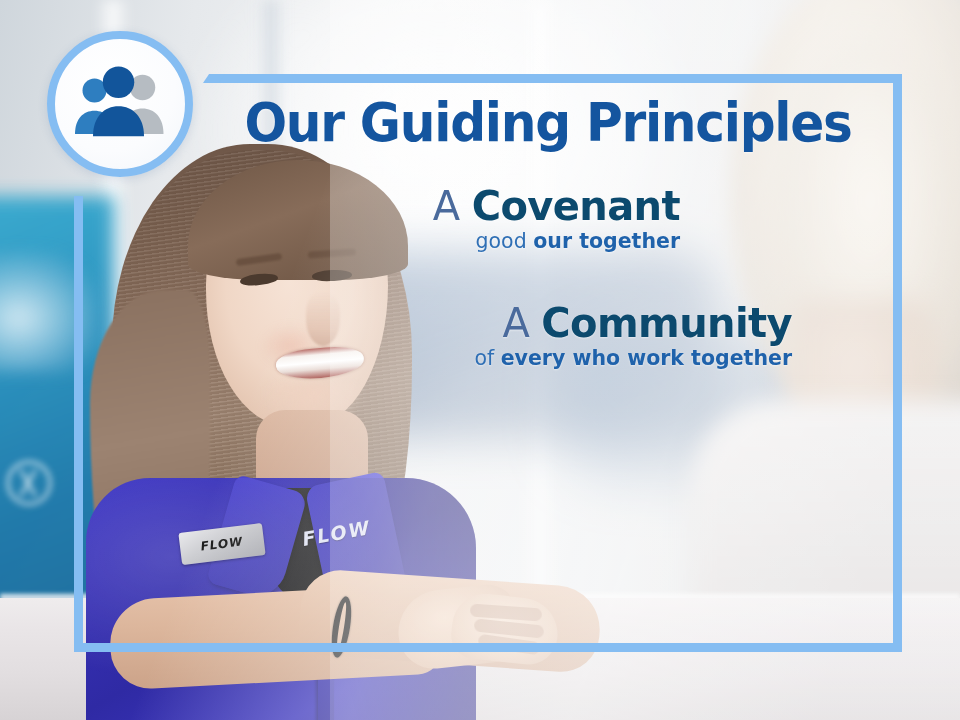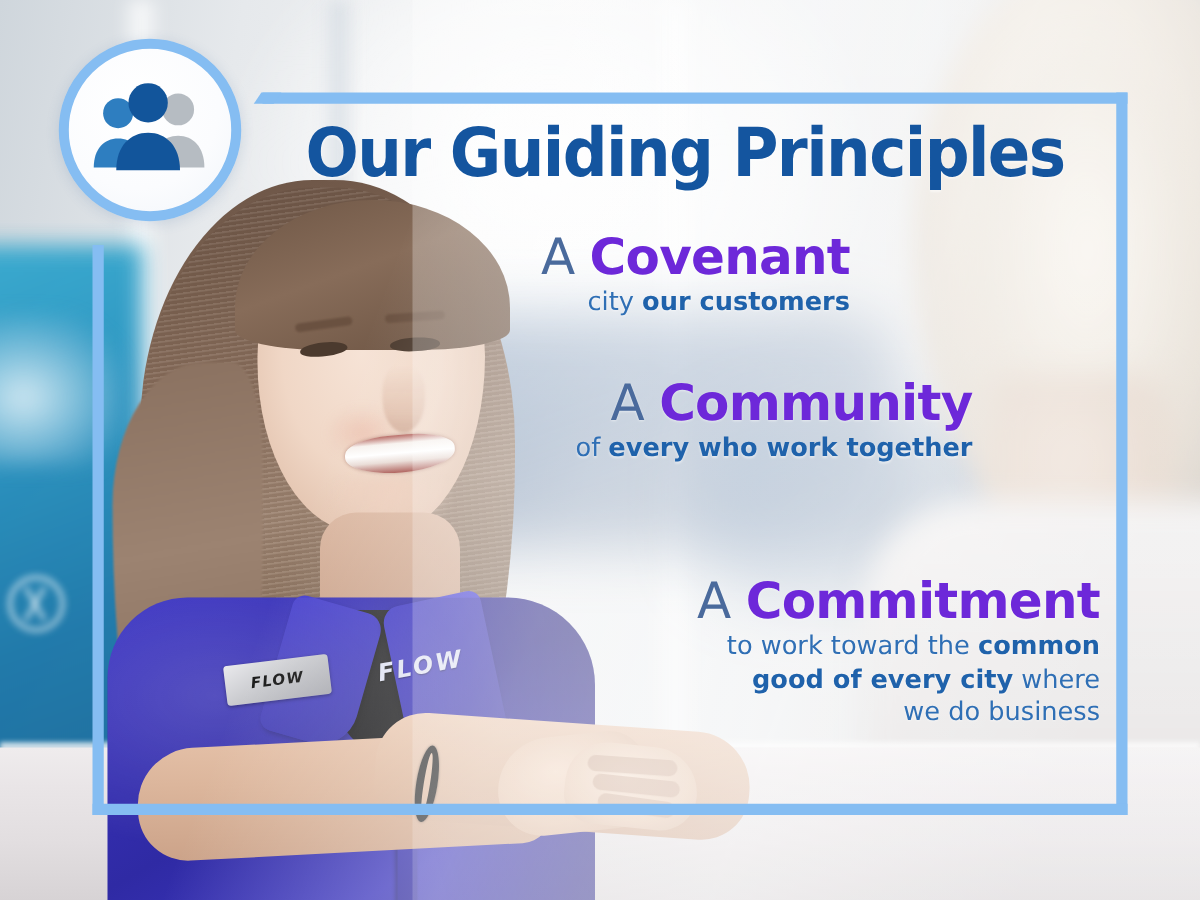--- a/index.html
+++ b/index.html
@@ -306,31 +306,31 @@
   }
 
   .principle{ position:absolute; text-align:right; }
   .p-head{
     font-family:"DejaVu Sans", sans-serif;
     font-size:40px; line-height:1.08; letter-spacing:-.6px;
     white-space:nowrap;
     text-shadow:0 1px 2px rgba(255,255,255,.5);
   }
   .p-head .art{ font-weight:400; color:#4a6a9c; }
-  .p-head .word{ font-weight:700; color:#6d28d9; }
+  .p-head .word{ font-weight:700; color:#0c4a6e; }
   .p-sub{
     font-family:"DejaVu Sans", sans-serif;
     font-size:20.5px; line-height:1.30; color:#2f6fb5;
     font-weight:400; white-space:nowrap;
     text-shadow:0 1px 2px rgba(255,255,255,.5);
   }
   .p-sub b{ font-weight:700; color:#1f62ab; }
 
   .pr1{ left:300px; top:185px;  width:380px; }
-  .pr2{ left:338px; top:302px;  width:440px; }
+  .pr2{ left:352px; top:302px;  width:440px; }
   .pr3{ left:380px; top:460px;  width:500px; }
 </style>
 </head>
 <body>
 
 <div class="stage">
 
   <div class="photo">
     <div class="bg-wash"></div>
     <div class="bg-glow"></div>
@@ -421,37 +421,27 @@
     </svg>
   </div>
 
   <div class="title">Our Guiding Principles</div>
 
   <div class="principle pr1">
     <div class="p-head">
       <span class="art">A </span><span class="word">Covenant</span>
     </div>
     <div class="p-sub">
-      <div><span>city </span><b>our customers</b></div>
+      <div><span>good </span><b>our together</b></div>
     </div>
   </div>
 
   <div class="principle pr2">
     <div class="p-head">
       <span class="art">A </span><span class="word">Community</span>
     </div>
     <div class="p-sub">
       <div><span>of </span><b>every who work together</b></div>
     </div>
   </div>
 
-  <div class="principle pr3">
-    <div class="p-head">
-      <span class="art">A </span><span class="word">Commitment</span>
-    </div>
-    <div class="p-sub">
-      <div><span>to work toward the </span><b>common</b></div>
-      <div><b>good of every city</b><span> where</span></div>
-      <div>we do business</div>
-    </div>
-  </div>
 
 </div>
 
 </body></html>

